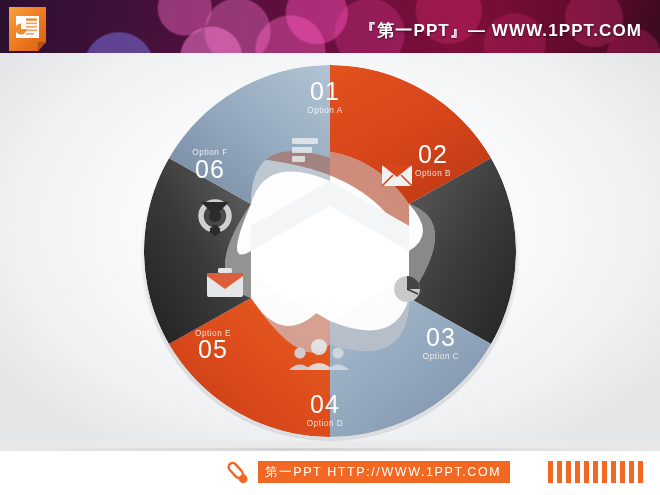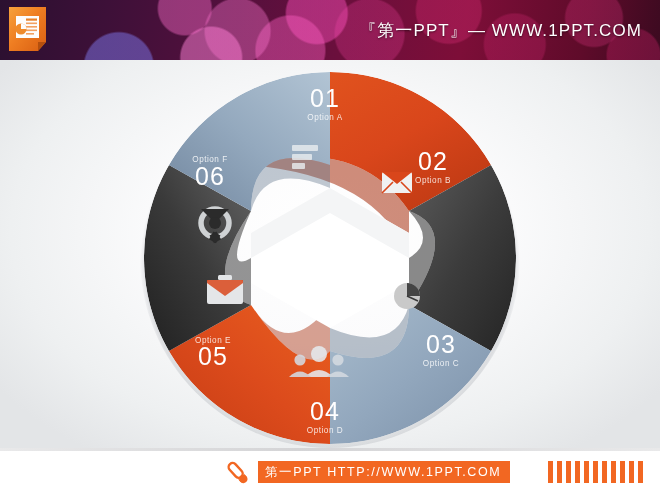--- a/index.html
+++ b/index.html
@@ -25,28 +25,29 @@
       radial-gradient(circle at 68% 18%, rgba(205,40,110,.40) 0 32px, rgba(205,40,110,0) 34px),
       radial-gradient(circle at 78% 74%, rgba(195,35,105,.35) 0 30px, rgba(195,35,105,0) 32px),
       radial-gradient(circle at 90% 30%, rgba(200,45,115,.35) 0 28px, rgba(200,45,115,0) 30px),
       radial-gradient(circle at 96% 92%, rgba(185,30,95,.40) 0 26px, rgba(185,30,95,0) 28px),
       linear-gradient(100deg,#2b1030 0%,#3d1038 16%,#53103d 34%,#6b0f3c 52%,#7d0e38 70%,#5f0b2a 88%,#3b0a20 100%);
   }
   .header-title{
     position:absolute;right:18px;top:50%;transform:translateY(-50%);
     color:#fff;font-size:17px;letter-spacing:1.1px;white-space:nowrap;
     text-shadow:0 1px 2px rgba(0,0,0,.55);
+    font-weight:bold;
   }
   .ppt-logo{
     position:absolute;left:5px;top:4px;width:45px;height:50px;
   }
 
   
   .stage{
-    position:absolute;left:0;top:60px;width:660px;height:388px;
+    position:absolute;left:0;top:53px;width:660px;height:388px;
     background:
       radial-gradient(ellipse 62% 70% at 50% 44%, #ffffff 0%, #fbfbfc 42%, #eef0f1 78%, #e3e5e7 100%);
   }
   .wheel{position:absolute;left:137px;top:5px;width:386px;height:386px;}
 
   .seg-num{
     fill:#ffffff;font-family:"Liberation Sans",sans-serif;
     font-size:25px;letter-spacing:1.2px;text-anchor:middle;
   }
   .seg-lab{

